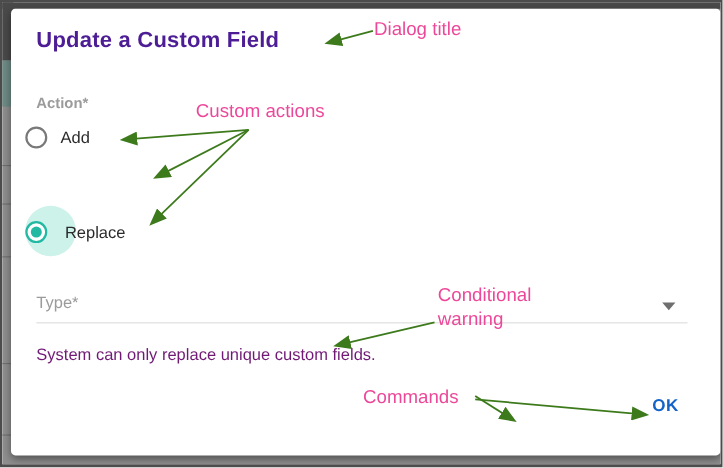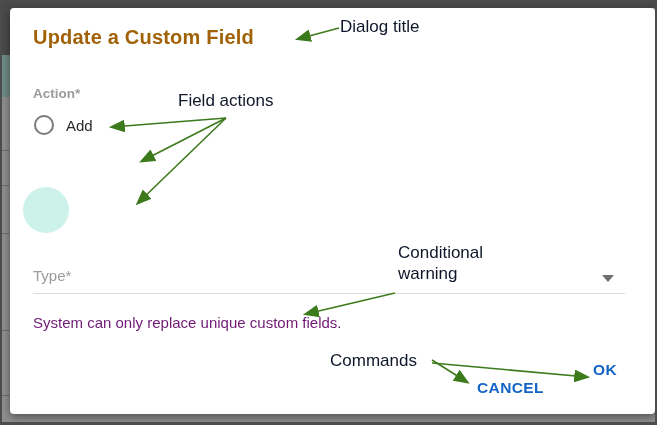--- a/index.html
+++ b/index.html
@@ -16,26 +16,26 @@
   .strip-teal{position:absolute;left:0;top:53px;width:10px;height:42px;background:#6e8b85;}
   .strip-line{position:absolute;left:0;width:10px;height:1px;background:#6f6f6f;}
   
   .dialog{
     position:absolute;left:8px;top:6px;width:645px;height:406px;
     background:#ffffff;border-radius:4px;
     box-shadow:0 3px 8px rgba(0,0,0,0.45);
   }
   .title{
     position:absolute;left:31px;top:24px;
-    font-size:20px;font-weight:bold;color:#a16207;letter-spacing:.2px;
+    font-size:20px;font-weight:bold;color:#4c1d95;letter-spacing:.2px;
   }
   .field-label{position:absolute;color:#9b9b9b;}
   .action-label{left:31px;top:84px;font-size:13.5px;font-weight:bold;}
   .type-label{left:31px;top:265px;font-size:15px;}
-  .radio-row{position:absolute;left:32px;display:flex;align-items:center;cursor:pointer;justify-content:space-between;}
+  .radio-row{position:absolute;left:21px;display:flex;align-items:center;cursor:pointer;justify-content:space-between;}
   .radio-circle{
     width:16px;height:16px;border:2px solid #797979;border-radius:50%;
     background:#fff;flex:0 0 auto;
   }
   .radio-text{margin-left:12px;font-size:15px;color:#2b2b2b;}
   .halo{
     position:absolute;left:21px;top:185px;width:46px;height:46px;border-radius:50%;
     background:#cdf2ea;
   }
   .radio-selected .radio-circle{
@@ -50,24 +50,24 @@
   }
   .warning{position:absolute;left:31px;top:312px;font-size:15px;color:#701a75;}
   .flat-btn{
     position:absolute;background:none;border:none;padding:2px 4px;cursor:pointer;
     font-family:"Liberation Sans",sans-serif;font-size:15.5px;font-weight:bold;
     color:#1464c8;letter-spacing:.4px;
   }
   .btn-cancel{left:471px;top:375px;}
   .btn-ok{left:587px;top:357px;}
   
-  .anno{position:absolute;color:#0f172a;font-size:17px;}
+  .anno{position:absolute;color:#ec4899;font-size:17px;}
   .anno-dialog-title{left:338px;top:15px;}
   .anno-update-actions{left:176px;top:89px;}
-  .anno-conditional{left:396px;top:240px;width:110px;line-height:21px;}
+  .anno-conditional{left:396px;top:256px;width:110px;line-height:21px;}
   .anno-commands{left:328px;top:349px;}
   .arrows{position:absolute;left:0;top:0;width:653px;height:420px;pointer-events:none;}
 </style>
 </head>
 <body>
 
 <div class="stage">
 
   <div class="backdrop">
     <div class="backdrop-top"></div>
@@ -86,33 +86,38 @@
 
   <div class="field-label action-label">Action*</div>
 
   <div class="radio-row" style="top:113px">
     <span class="radio-circle"></span>
     <span class="radio-text">Add</span>
   </div>
 
 
   <div class="halo"></div>
+  <div class="radio-row radio-selected" style="top:199px">
+    <span class="radio-circle">
+        <span class="radio-dot"></span>
+      </span>
+    <span class="radio-text" style="margin-left:16px">Replace</span>
+  </div>
 
   <div class="type-field"></div>
   <div class="field-label type-label">Type*</div>
   <div class="type-underline"></div>
   <div class="caret"></div>
 
   <div class="warning">System can only replace unique custom fields.</div>
 
-  <button class="flat-btn btn-cancel">CANCEL</button>
   <button class="flat-btn btn-ok">OK</button>
 
   <div class="anno anno-dialog-title">Dialog title</div>
-  <div class="anno anno-update-actions">Field actions</div>
+  <div class="anno anno-update-actions">Custom actions</div>
   <div class="anno anno-conditional">Conditional warning</div>
   <div class="anno anno-commands">Commands</div>
 
   <svg class="arrows" viewBox="0 0 653 420">
     <defs>
       <marker id="ah" markerWidth="10" markerHeight="8" refX="8" refY="4" orient="auto">
         <path d="M0,0 L10,4 L0,8 z" fill="#3d7a1c"></path>
       </marker>
     </defs>
     <line x1="337" y1="26" x2="296" y2="37" stroke="#3d7a1c" stroke-width="1.6" marker-end="url(#ah)"></line>

